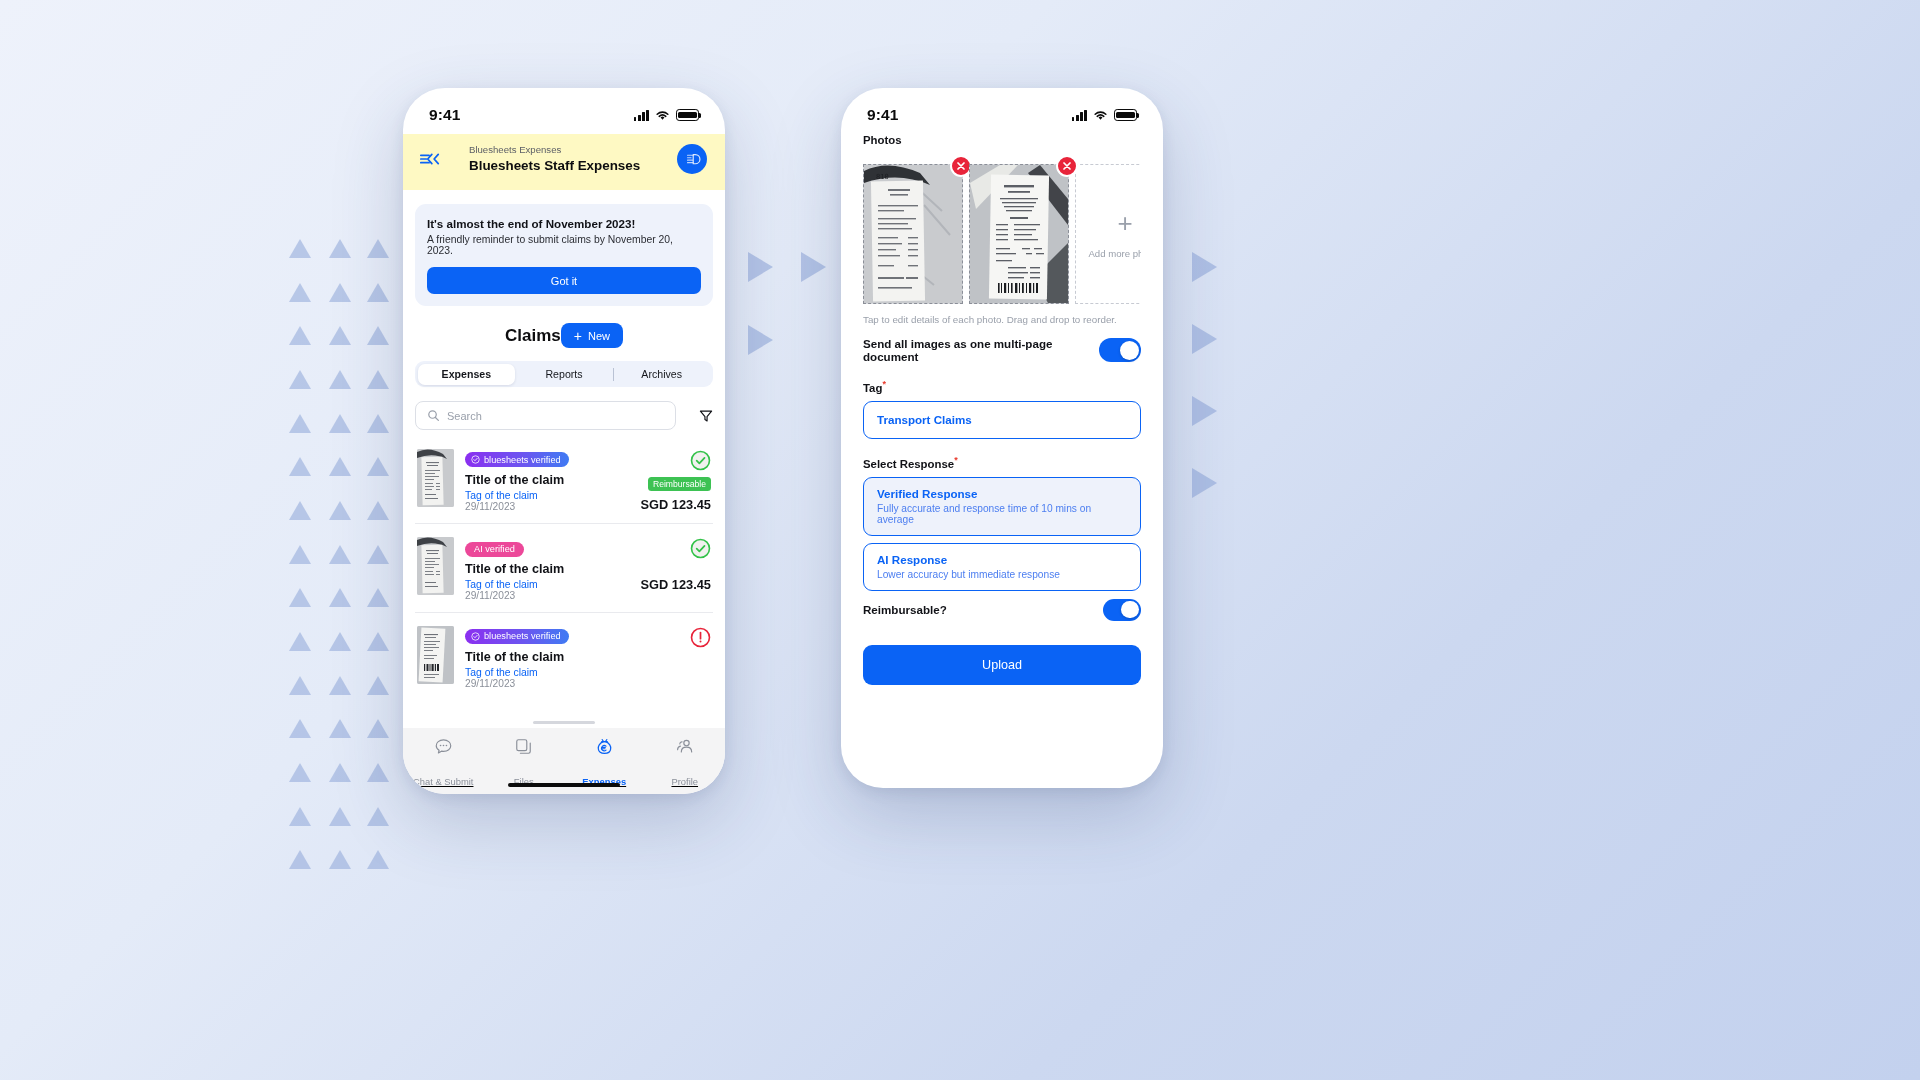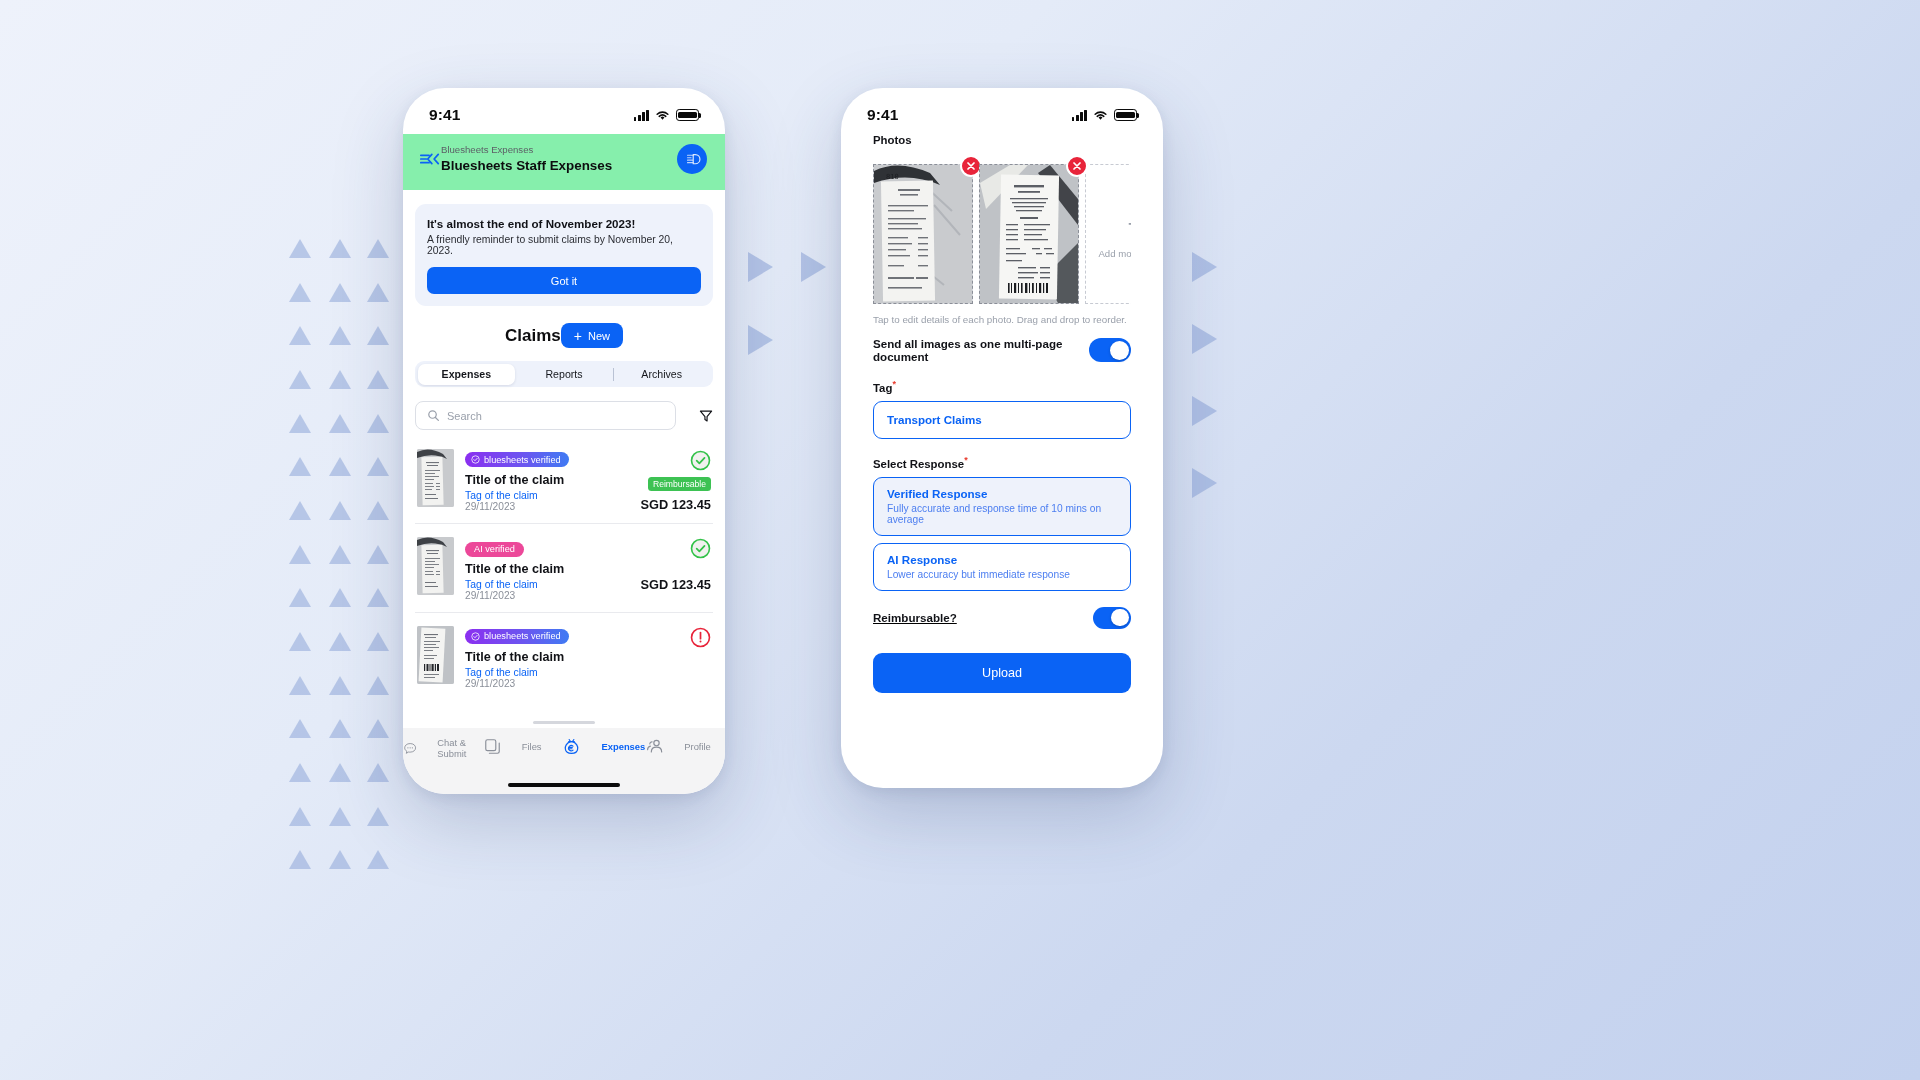--- a/index.html
+++ b/index.html
@@ -59,22 +59,22 @@
     border-radius: 3.2px; padding: 1.4px; position: relative;
   }
   .batt::after {
     content:""; position:absolute; right:-3.4px; top:3.2px;
     width:2px; height:4.4px; background:#0b0b0b; border-radius:0 1.5px 1.5px 0;
   }
   .batt span { display:block; width:100%; height:100%; background:#0b0b0b; border-radius:1.5px; }
 
   
   .l-header {
-    background: #86efac; padding: 10px 18px 16px 16px;
-    display: flex; align-items: center; gap: 0;
+    background: #fef9c3; padding: 10px 18px 16px 16px;
+    display: flex; align-items: center; gap: 28px;
   }
   .logo-mark { width: 22px; height: 22px; flex: 0 0 22px; }
   .l-head-text { flex: 1; min-width: 0; }
   .l-org { font-size: 9.6px; color: #5c5f66; line-height: 1.35; }
   .l-title { font-size: 13.4px; font-weight: 700; color: #0d0d0f; line-height: 1.3; }
   .avatar {
     width: 30px; height: 30px; border-radius: 50%;
     background: #0a63f5; display: flex; align-items: center;
     justify-content: center; flex: 0 0 30px;
   }
@@ -170,41 +170,41 @@
     width: 62px; height: 3.5px; background: #d5d7dd;
     border-radius: 2px; margin: 0 auto;
   }
 
   .tabbar {
     position: absolute; left: 0; right: 0; bottom: 0;
     background: #f4f4f5; height: 66px;
     display: flex; align-items: flex-start; padding-top: 9px;
   }
   .tab {
-    flex: 1; display: flex; 
-    align-items: center; gap: 20px; cursor: pointer;
+    flex: 1; display: flex; flex-direction: column;
+    align-items: center; gap: 20px; cursor: pointer; text-decoration: underline;
   }
   .tab-label { font-size: 9.4px; color: #8a8f99; }
   .tab.active .tab-label { color: #0a63f5; font-weight: 700; }
   .home-bar {
     position: absolute; bottom: 7px; left: 50%; transform: translateX(-50%);
     width: 112px; height: 4px; background: #0b0b0b; border-radius: 3px;
   }
 
   
   .r-nav {
     display: flex; align-items: center; padding: 10px 18px 12px 18px;
     position: relative; height: 42px;
   }
   .chev-back { cursor: pointer; display: flex; align-items: center; }
   .r-title {
     position: absolute; left: 0; right: 0; text-align: center;
     font-size: 14.6px; font-weight: 700; color: #0d0d0f; pointer-events: none;
   }
-  .r-body { padding: 0 32px; }
+  .r-body { padding: 0 22px; }
   .sec-label { font-size: 11.4px; font-weight: 700; color: #111217; }
   .req { color: #e8392b; font-size: 9px; vertical-align: super; }
 
   .photos-strip {
     display: flex; gap: 6px; margin-top: 9px;
     overflow: hidden; padding-top: 9px;
   }
   .photo-wrap { position: relative; flex: 0 0 100px; }
   .photo {
     width: 100px; height: 140px; border: 1.2px dashed #8b8f98;
@@ -733,20 +733,20 @@
     <div class="resp-card selected">
       <div class="resp-title">Verified Response</div>
       <div class="resp-desc">Fully accurate and response time of 10 mins on average</div>
     </div>
 
     <div class="resp-card">
       <div class="resp-title">AI Response</div>
       <div class="resp-desc">Lower accuracy but immediate response</div>
     </div>
 
-    <div class="toggle-row" style="margin-top:16px;text-decoration:underline;">
+    <div class="toggle-row" style="margin-top:8px;">
       <span class="toggle-label">Reimbursable?</span>
       <div class="switch sm"></div>
     </div>
 
     <button class="upload-btn">Upload</button>
   </div>
 </div>
 
 </body></html>

